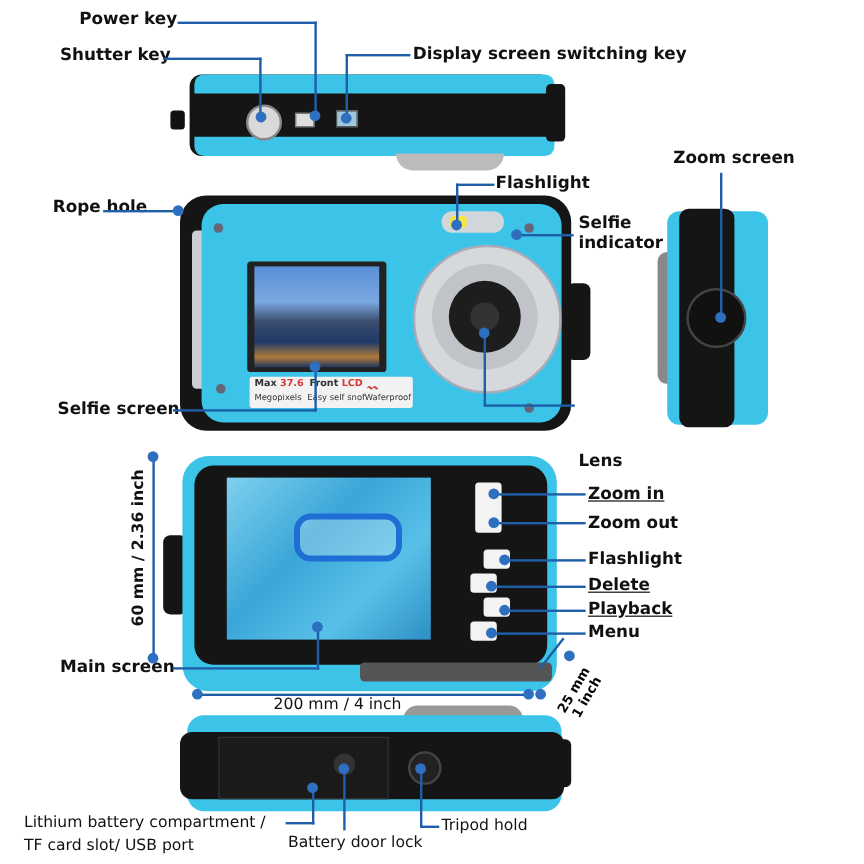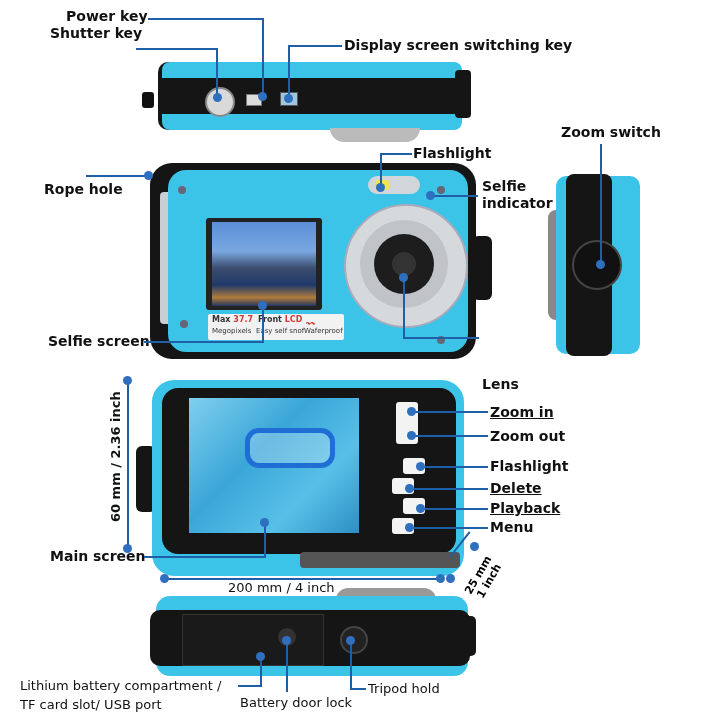--- a/index.html
+++ b/index.html
@@ -25,58 +25,58 @@
   <div class="abs" style="left:205px;top:87px;width:26px;height:26px;border-radius:50%;background:#d9d9d9;border:2px solid #888;"></div>
   <div class="abs" style="left:246px;top:94px;width:14px;height:10px;background:#ddd;border:1px solid #777;"></div>
   <div class="abs" style="left:280px;top:92px;width:16px;height:12px;background:#9ec7dd;border:1px solid #555;"></div>
   <div class="abs black" style="left:455px;top:70px;width:16px;height:48px;border-radius:4px;"></div>
 
   <span class="lbl" style="left:66px;top:8px;">Power key</span>
   <div class="line" style="left:148px;top:18px;width:116px;height:2px;"></div>
   <div class="line" style="left:262px;top:18px;width:2px;height:78px;"></div>
   <div class="dot" style="left:258px;top:92px;"></div>
 
-  <span class="lbl" style="left:50px;top:25px;text-align:right;">Shutter key</span>
+  <span class="lbl" style="left:50px;top:38px;text-align:right;">Shutter key</span>
   <div class="line" style="left:136px;top:48px;width:82px;height:2px;"></div>
   <div class="line" style="left:216px;top:48px;width:2px;height:48px;"></div>
   <div class="dot" style="left:213px;top:93px;"></div>
 
   <span class="lbl" style="left:344px;top:37px;">Display screen switching key</span>
   <div class="line" style="left:288px;top:45px;width:54px;height:2px;"></div>
   <div class="line" style="left:288px;top:45px;width:2px;height:52px;"></div>
   <div class="dot" style="left:284px;top:94px;"></div>
 </div>
 
 <div>
   <div class="abs black" style="left:150px;top:163px;width:326px;height:196px;border-radius:22px;"></div>
   <div class="abs" style="left:160px;top:192px;width:20px;height:132px;background:#c9ced2;border-radius:4px;"></div>
   <div class="abs blue" style="left:168px;top:170px;width:300px;height:182px;border-radius:18px;"></div>
   <div class="abs" style="left:206px;top:218px;width:116px;height:92px;background:#222;border-radius:3px;"></div>
   <div class="abs" style="left:212px;top:222px;width:104px;height:84px;background:linear-gradient(#5a8fd8 0%,#7aa7e0 35%,#3b4c6e 55%,#1f3a6a 75%,#b07a3a 90%,#203760 100%);"></div>
   <div class="abs" style="left:208px;top:314px;width:136px;height:26px;background:#f2f2f2;border-radius:2px;">
-    <span class="abs" style="left:4px;top:1px;font-size:8px;font-weight:bold;color:#333;"><span>Max</span> <span style="color:#d23a3a;">37.7</span></span>
+    <span class="abs" style="left:4px;top:1px;font-size:8px;font-weight:bold;color:#333;"><span>Max</span> <span style="color:#d23a3a;">37.6</span></span>
     <span class="abs" style="left:4px;top:13px;font-size:7px;color:#333;">Megopixels</span>
     <span class="abs" style="left:50px;top:1px;font-size:8px;font-weight:bold;color:#333;"><span>Front</span> <span style="color:#d23a3a;">LCD</span></span>
     <span class="abs" style="left:48px;top:13px;font-size:7px;color:#333;">Easy self snof</span>
     <span class="abs" style="left:98px;top:2px;font-size:9px;color:#d23a3a;">〰</span>
     <span class="abs" style="left:96px;top:13px;font-size:7px;color:#333;">Waferproof</span>
   </div>
   <div class="abs" style="left:368px;top:176px;width:52px;height:18px;background:#d0d6da;border-radius:9px;"></div>
   <div class="abs" style="left:375px;top:180px;width:14px;height:10px;background:#f4e44a;border-radius:3px;"></div>
   <div class="abs" style="left:344px;top:204px;width:120px;height:120px;border-radius:50%;background:#d5d9dc;border:2px solid #aab;"></div>
   <div class="abs" style="left:360px;top:220px;width:88px;height:88px;border-radius:50%;background:#c0c4c8;"></div>
   <div class="abs" style="left:374px;top:234px;width:60px;height:60px;border-radius:50%;background:#1d1d1d;"></div>
   <div class="abs" style="left:392px;top:252px;width:24px;height:24px;border-radius:50%;background:#333;"></div>
   <div class="abs" style="left:178px;top:186px;width:8px;height:8px;border-radius:50%;background:#667;"></div>
   <div class="abs" style="left:180px;top:320px;width:8px;height:8px;border-radius:50%;background:#667;"></div>
   <div class="abs" style="left:437px;top:186px;width:8px;height:8px;border-radius:50%;background:#667;"></div>
   <div class="abs" style="left:437px;top:336px;width:8px;height:8px;border-radius:50%;background:#667;"></div>
   <div class="abs black" style="left:472px;top:236px;width:20px;height:64px;border-radius:6px;"></div>
 
-  <span class="lbl" style="left:44px;top:181px;">Rope hole</span>
+  <span class="lbl" style="left:44px;top:165px;">Rope hole</span>
   <div class="line" style="left:86px;top:175px;width:64px;height:2px;"></div>
   <div class="dot" style="left:144px;top:171px;"></div>
 
   <span class="lbl" style="left:413px;top:145px;">Flashlight</span>
   <div class="line" style="left:380px;top:153px;width:32px;height:2px;"></div>
   <div class="line" style="left:380px;top:153px;width:2px;height:32px;"></div>
   <div class="dot" style="left:376px;top:183px;"></div>
 
   <span class="lbl" style="left:482px;top:178px;">Selfie</span>
   <span class="lbl" style="left:482px;top:195px;">indicator</span>
@@ -93,21 +93,21 @@
   <div class="line" style="left:403px;top:278px;width:2px;height:60px;"></div>
   <div class="dot" style="left:399px;top:273px;"></div>
 </div>
 
 <div>
   <div class="abs" style="left:548px;top:210px;width:16px;height:110px;background:#888;border-radius:8px 0 0 8px;"></div>
   <div class="abs blue" style="left:556px;top:176px;width:84px;height:178px;border-radius:10px;"></div>
   <div class="abs black" style="left:566px;top:174px;width:46px;height:182px;border-radius:8px;"></div>
   <div class="abs" style="left:572px;top:240px;width:46px;height:46px;border-radius:50%;background:#111;border:2px solid #444;"></div>
 
-  <span class="lbl" style="left:561px;top:124px;">Zoom switch</span>
+  <span class="lbl" style="left:561px;top:124px;">Zoom screen</span>
   <div class="line" style="left:600px;top:144px;width:2px;height:120px;"></div>
   <div class="dot" style="left:596px;top:260px;"></div>
 </div>
 
 <div>
   <div class="abs black" style="left:136px;top:446px;width:20px;height:66px;border-radius:6px;"></div>
   <div class="abs blue" style="left:152px;top:380px;width:312px;height:196px;border-radius:22px;"></div>
   <div class="abs black" style="left:162px;top:388px;width:294px;height:166px;border-radius:16px;"></div>
   <div class="abs" style="left:300px;top:552px;width:160px;height:16px;background:#555;border-radius:4px;"></div>
   <div class="abs" style="left:189px;top:398px;width:170px;height:135px;background:linear-gradient(135deg,#7fd0ee 0%,#3aa6d8 40%,#58c0e8 70%,#2d8fc4 100%);"></div>

